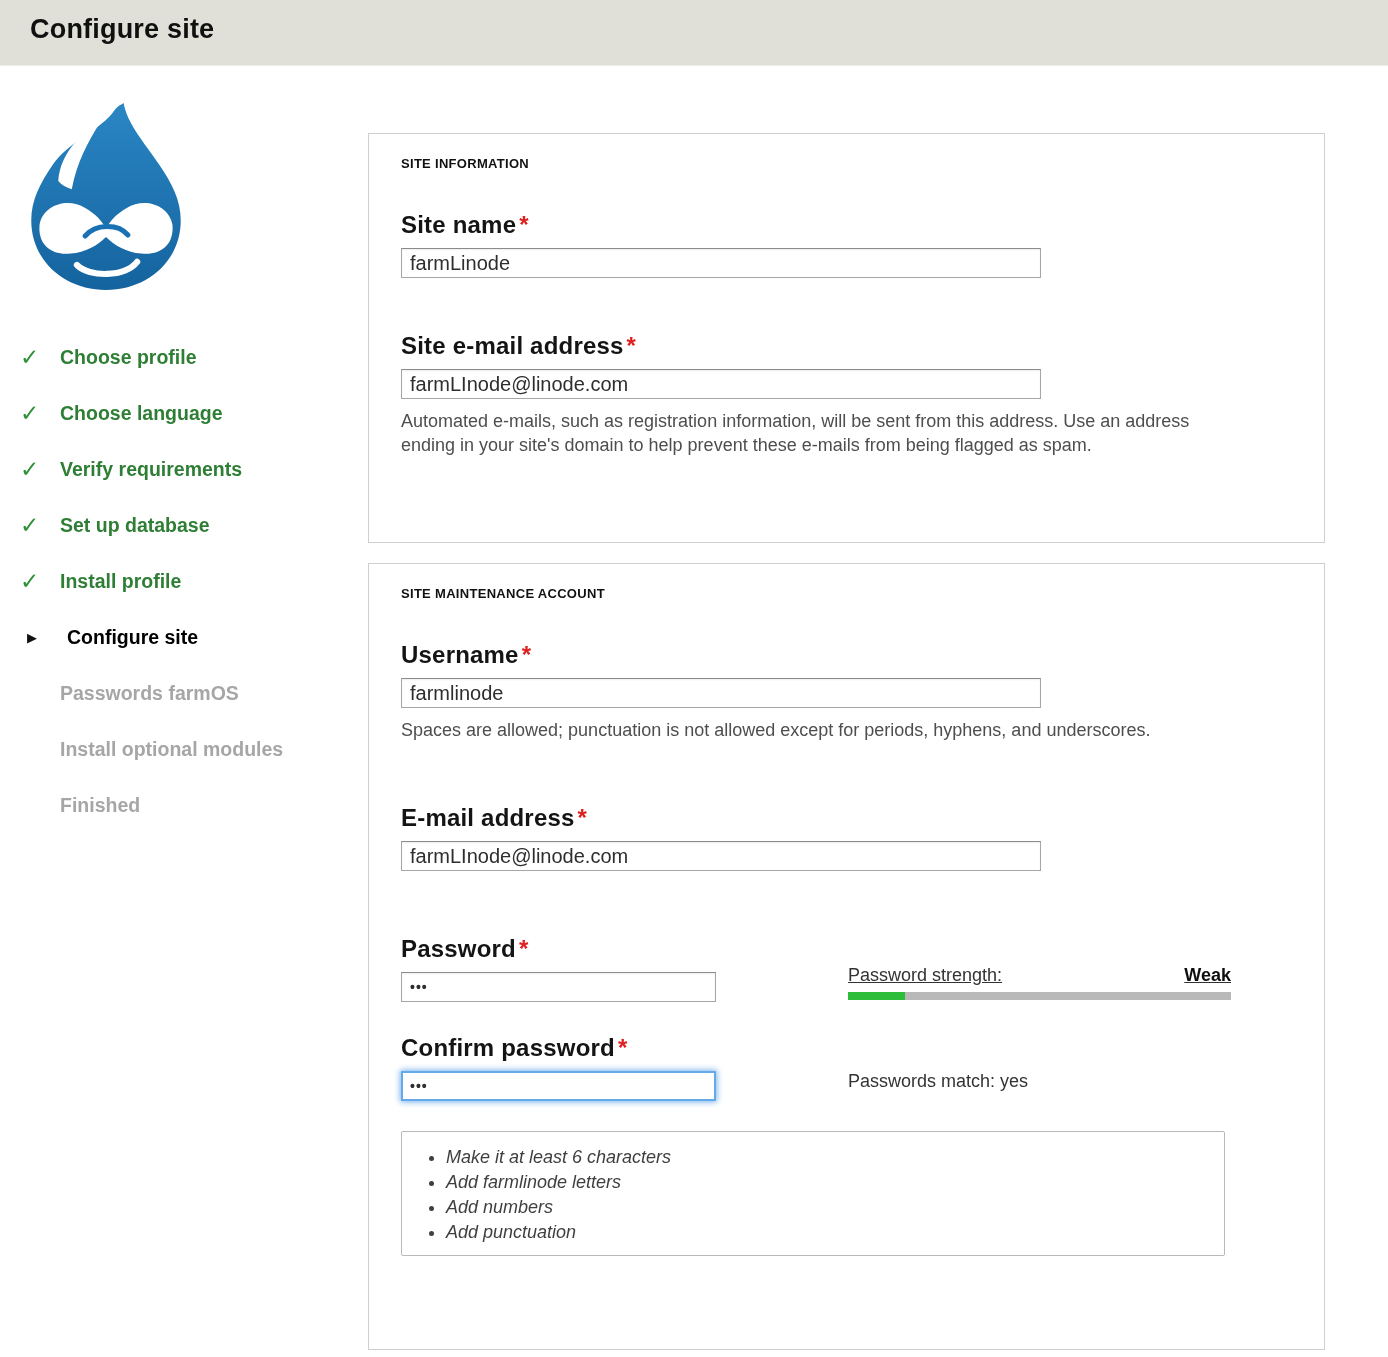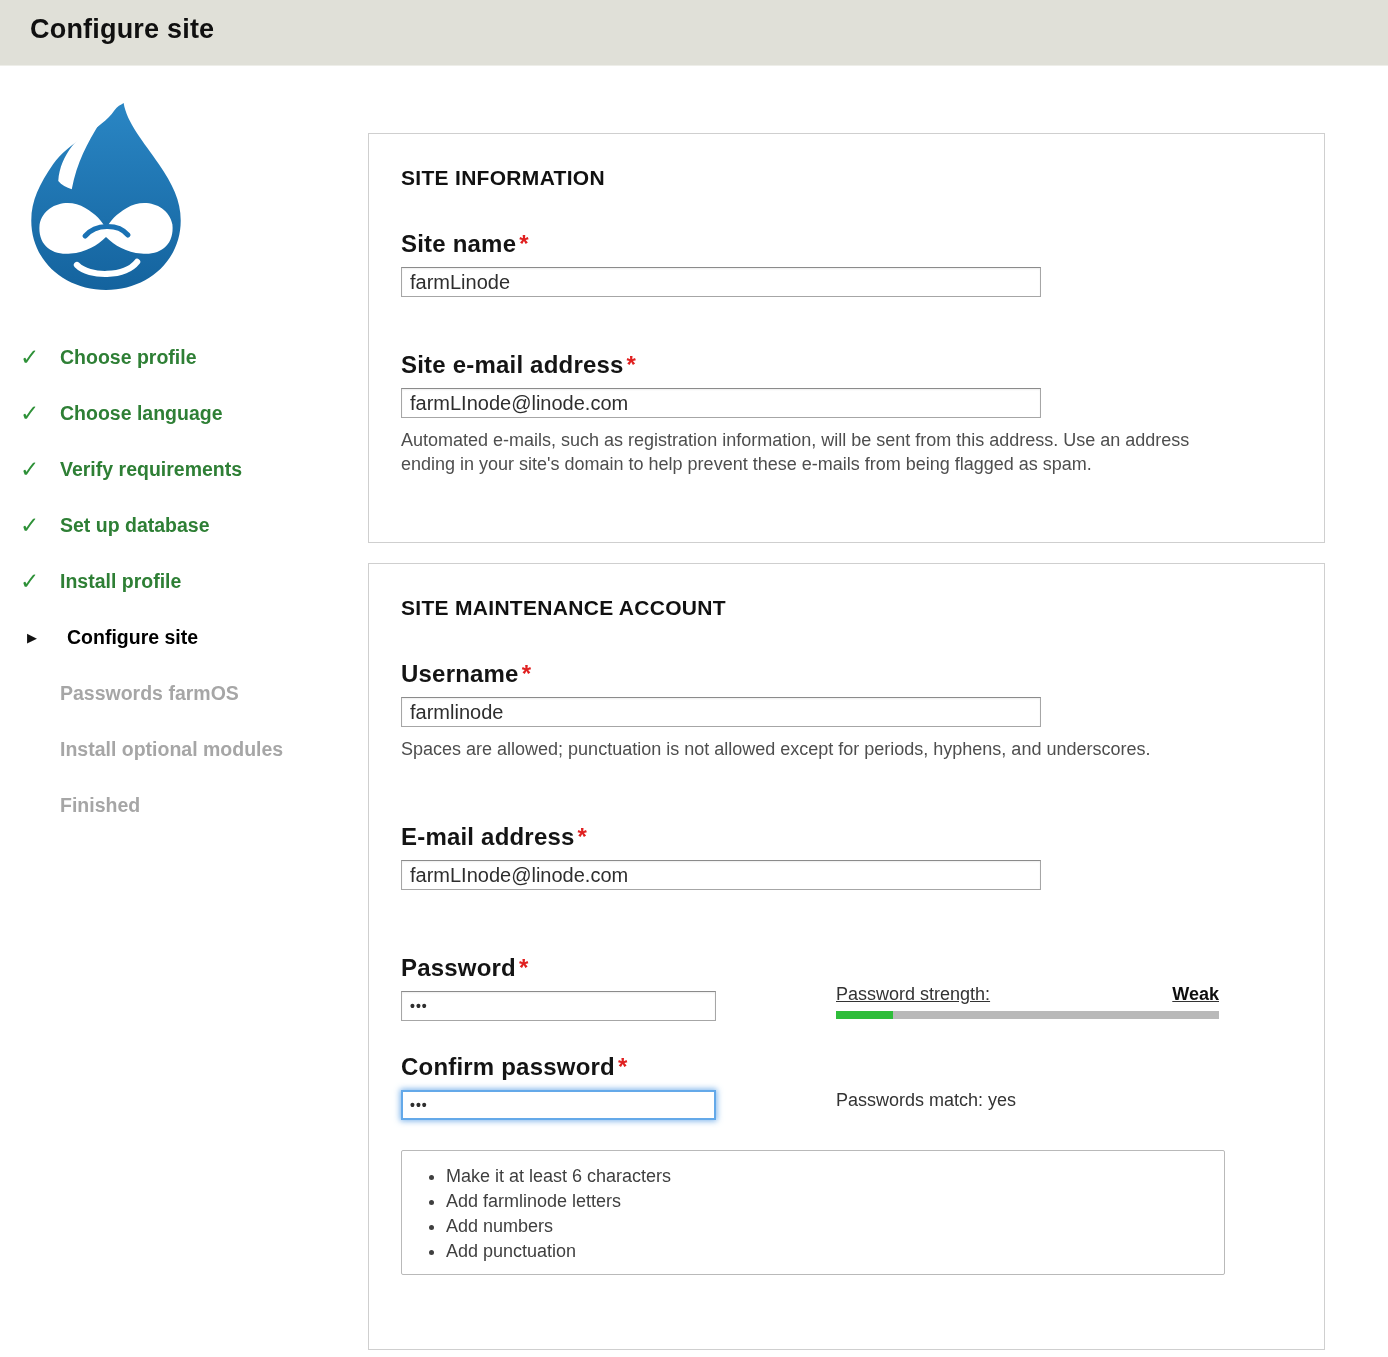--- a/index.html
+++ b/index.html
@@ -26,21 +26,21 @@
   .arrow { color:#111; font-size:13px; padding-left:7px; line-height:1; }
   .done .tlabel { color:#2e7f35; }
   .active .tlabel { color:#000; font-weight:700; }
   .pending .tlabel { color:#a6a6a6; }
 
   
   .main { flex:1; box-sizing:border-box; padding:67px 63px 0 0; }
   .fieldset { border:1px solid #cfcfcf; background:#fff; box-sizing:border-box; padding:20px 32px 0; }
   .fs1 { height:410px; }
   .fs2 { height:787px; margin-top:20px; }
-  .legend { font-size:21px; font-weight:bold; color:#111; margin:12px 0 0; letter-spacing:.3px; }
+  .legend { font-size:13px; font-weight:bold; color:#111; margin:2px 0 0; letter-spacing:.3px; }
 
   .form-item label, .pw-left label {
     display:block; font-size:24px; font-weight:bold; color:#141414;
     margin-bottom:9px; letter-spacing:.2px;
   }
   .req { color:#e02020; font-weight:bold; margin-left:3px; }
 
   .text {
     display:block; box-sizing:border-box; height:30px; background:#fff;
     border:1px solid #a6a6a6; border-top-color:#8b8b8b;
@@ -56,38 +56,38 @@
 
   .description { font-size:18px; color:#4e4e4e; line-height:24px; margin:10px 0 0; max-width:815px; }
 
   .fs1 .fi-sitename  { margin-top:40px; }
   .fs1 .fi-siteemail { margin-top:54px; }
   .fs2 .mt-username  { margin-top:40px; }
   .fs2 .mt-email     { margin-top:62px; }
   .fs2 .mt-password  { margin-top:64px; }
   .fs2 .mt-confirm   { margin-top:32px; }
 
-  .pw-row { display:flex; align-items:flex-start; }
+  .pw-row { display:flex; align-items:flex-start;gap:12px; }
   .pw-left { width:315px; flex:0 0 315px; }
   .pw-right { margin-left:120px; width:383px; box-sizing:border-box; font-size:18px; color:#333; }
   .pt-strength { padding-top:30px; }
   .pt-match { padding-top:37px; }
   .strength-line { display:flex; justify-content:space-between;text-decoration:underline; }
   .strength-level { font-weight:bold; color:#0e0e0e; }
   .strength-track { margin-top:6px; height:8px; background:#b9b9b9; }
   .strength-fill { height:100%; background:#2ebd3a; width:0; }
 
   .suggestions {
     margin-top:30px; box-sizing:border-box; width:824px;
     border:1px solid #b9b9b9; border-radius:2px;
     padding:9px 14px 10px; color:#3f3f3f; font-size:18px;
   }
   .sg-intro { line-height:25px; }
   .suggestions ul { margin:4px 0 0; padding-left:30px; }
-  .suggestions li { line-height:25px; }
+  .suggestions li { line-height:25px;font-style:italic; }
 </style>
 </head>
 <body>
 
 <header class="header">
   <h1>Configure site</h1>
 </header>
 
 <div class="content">
 

